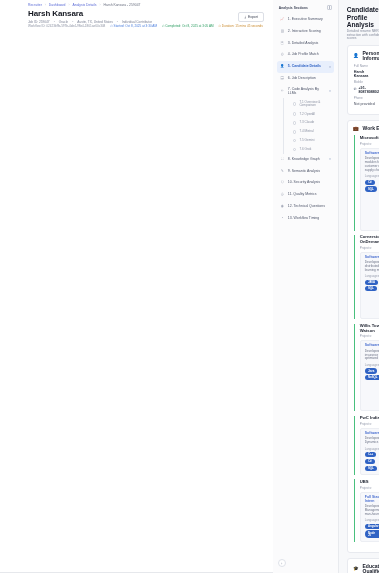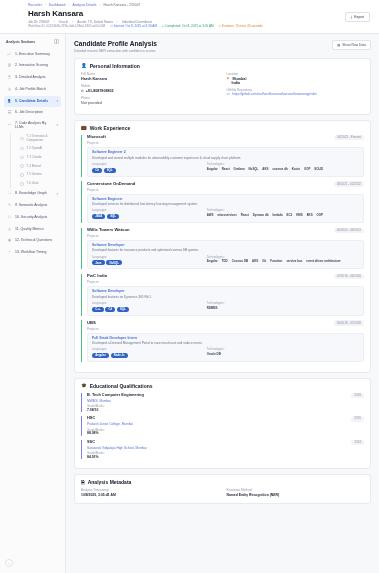--- a/index.html
+++ b/index.html
@@ -3,21 +3,21 @@
 <meta charset="utf-8">
 <style>
   * { box-sizing: border-box; margin: 0; padding: 0; }
   html, body {
     width: 379px; height: 573px;
     font-family: "Liberation Sans", sans-serif;
     background: #f7f8fa;
     color: #1f2430;
     overflow: hidden;
   }
-  .app { display: flex; flex-direction: column; width: 379px; height: 573px; }
+  .app { display: flex; flex-direction: row; width: 379px; height: 573px; }
 
   
   .topbar {
     background: #ffffff;
     border-bottom: 1px solid #e6e8ec;
     padding: 4px 10px 5px 28px;
     position: relative;
     flex: 0 0 auto;
   }
   .crumbs { display: flex; align-items: center; gap: 3px; font-size: 3.4px; color: #8a90a0; line-height: 1; margin-bottom: 2px; }

